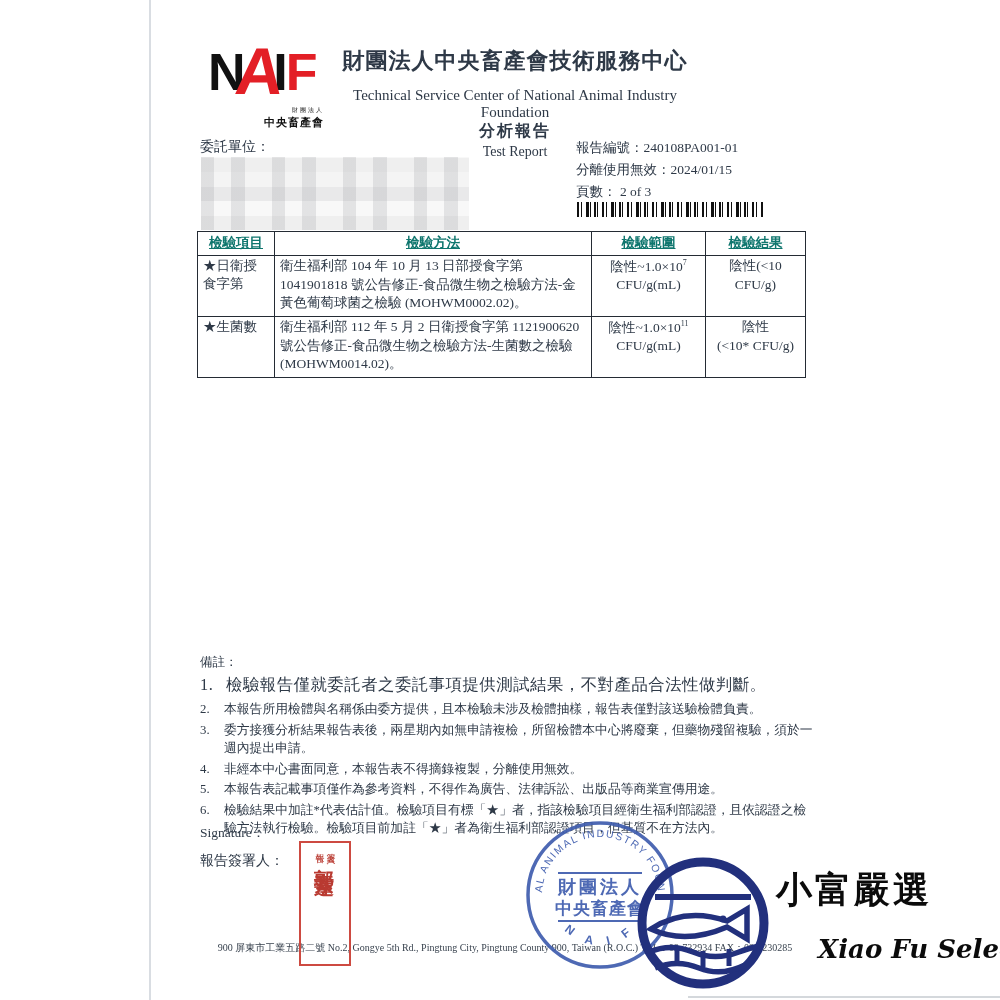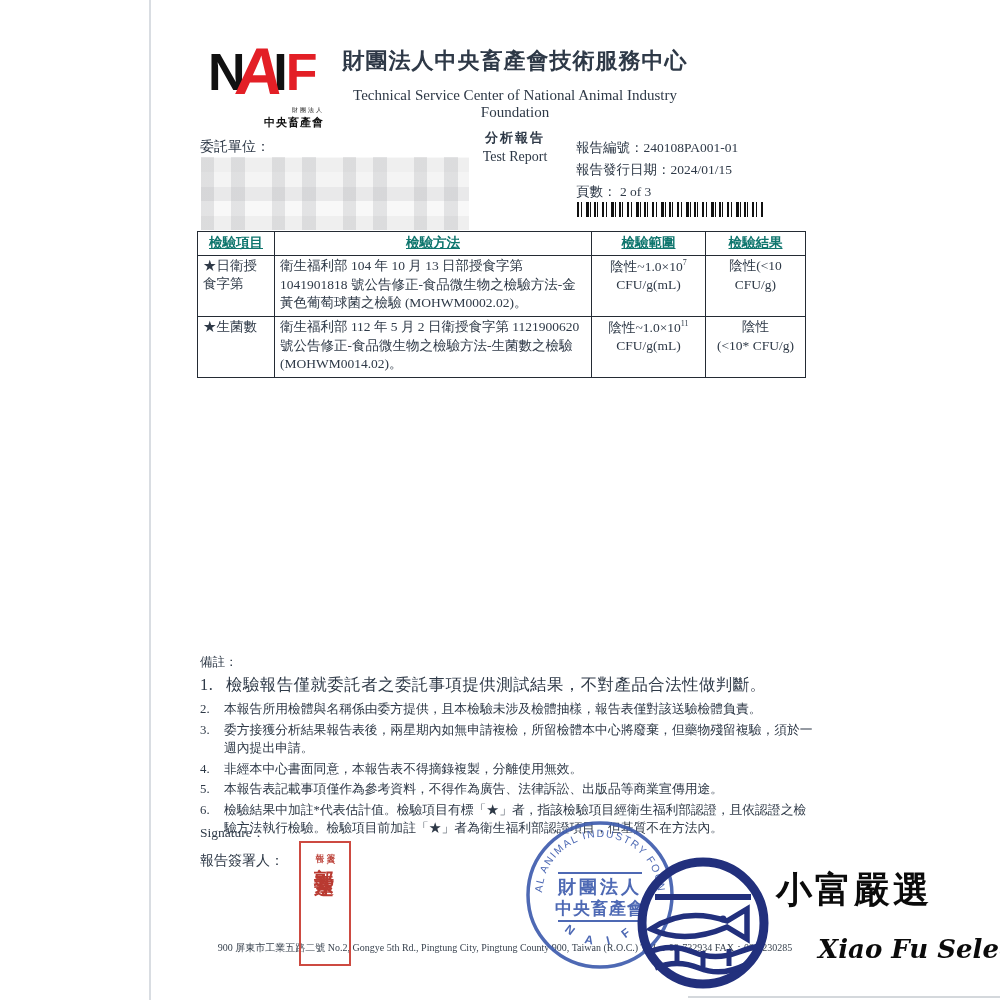--- a/index.html
+++ b/index.html
@@ -20,21 +20,21 @@
   .naif-i { font-size:52px; color:#111; margin-left:-10px; }
   .naif-f { font-size:52px; color:#e31f26; margin-left:-2px; }
   .naif-sub { text-align:right; margin-top:2px; padding-right:4px; color:#111; font-family:"Liberation Sans",sans-serif; }
   .naif-sub .s1 { font-size:6px; letter-spacing:2px; display:block; }
   .naif-sub .s2 { font-size:11px; font-weight:700; letter-spacing:1px; display:block; }
 
   
   .title-block { left:330px; top:46px; width:370px; text-align:center; }
   .org-zh { font-size:22px; font-weight:700; letter-spacing:1px; }
   .org-en { font-size:15px; margin-top:11px; }
-  .report-zh { font-size:13px; font-weight:700; letter-spacing:2px; margin-top:8px; }
+  .report-zh { font-size:16px; font-weight:700; letter-spacing:2px; margin-top:0; }
   .report-en { font-size:14px; margin-top:2px; }
 
   
   .client-label { left:200px; top:138px; font-size:14px; }
   .pixel-block { left:201px; top:157px; width:268px; height:73px;
     background-image:
       repeating-linear-gradient(90deg, rgba(130,132,138,0.18) 0 13px, rgba(255,255,255,0) 13px 30px, rgba(150,152,158,0.22) 30px 44px, rgba(255,255,255,0) 44px 71px),
       repeating-linear-gradient(0deg, #efefef 0 14px, #f8f8f8 14px 29px, #e9e9ea 29px 43px, #f4f4f4 43px 58px),
       repeating-linear-gradient(90deg, #ececec 0 14px, #f7f7f7 14px 28px, #e6e6e7 28px 43px, #f2f2f2 43px 57px);
     filter: blur(0.5px); }
@@ -112,21 +112,21 @@
     <div class="org-en">Technical Service Center of National Animal Industry Foundation</div>
     <div class="report-zh">分析報告</div>
     <div class="report-en">Test Report</div>
   </div>
 
   <div class="abs client-label">委託單位：</div>
   <div class="abs pixel-block"></div>
 
   <div class="abs meta-right">
     <div><span>報告編號：</span><span>240108PA001-01</span></div>
-    <div><span>報告發行日期：</span><span>2024/01/15</span></div>
+    <div><span>分離使用無效：</span><span>2024/01/15</span></div>
     <div><span>頁數：</span> <span>2 of 3</span></div>
   </div>
   <div class="abs barcode"></div>
 
   <table class="abs rtable">
     <colgroup>
       <col class="col-item">
         <col class="col-method">
         <col class="col-range">
         <col class="col-result">

